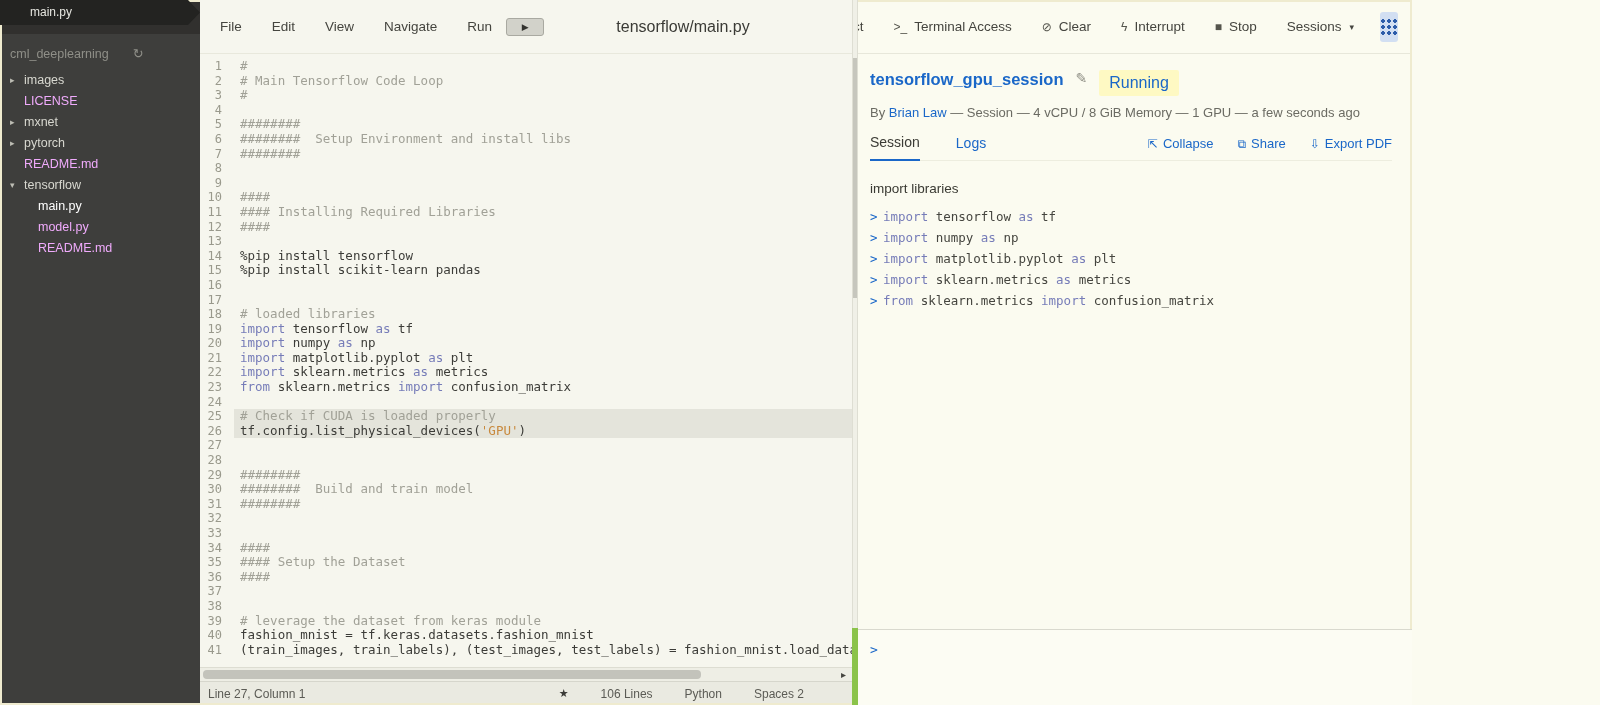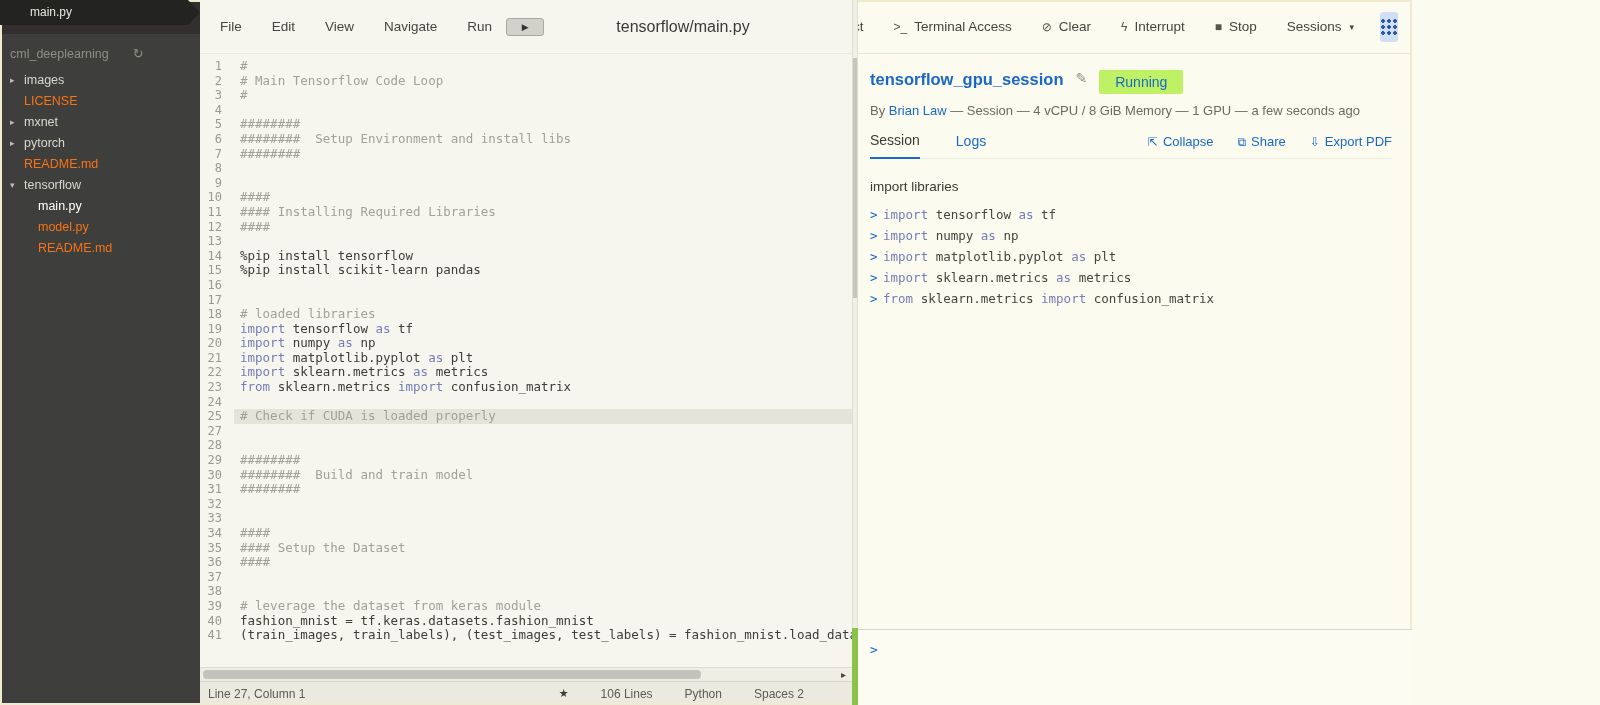--- a/index.html
+++ b/index.html
@@ -11,21 +11,21 @@
   .sidebar{width:200px;flex:none;background:#3e3e3c;display:flex;flex-direction:column}
   .sidebar-top{height:34px;background:#31302e;flex:none}
   .file-tab{height:25px;background:#232321;color:#e6e6e0;font-size:12px;line-height:25px;padding-left:30px;
     clip-path:polygon(0 0,calc(100% - 12px) 0,100% 50%,calc(100% - 12px) 100%,0 100%)}
   .project-row{display:flex;align-items:center;gap:24px;padding:12px 10px 8px;color:#8f8f88;font-size:12.5px}
   .refresh{font-size:13px;cursor:pointer}
   .tree{font-size:12.5px}
   .tree-row{display:flex;align-items:center;height:21px;cursor:pointer;white-space:nowrap}
   .tree-row .tw{width:14px;flex:none;font-size:9px;color:#bdbdb4;text-align:left}
   .tree-row.folder{color:#d8d8d0}
-  .tree-row.file{color:#f97316}
+  .tree-row.file{color:#f0abfc}
   .tree-row.active{color:#ffffff}
 
   
   .editor-col{width:652px;flex:none;display:flex;flex-direction:column;background:#f6f6ee}
   .menubar{height:54px;flex:none;display:flex;align-items:center;padding-left:20px;position:relative;border-bottom:1px solid #e8e8dc;background:#f6f6ee}
   .menu-items{display:flex;gap:30px;font-size:13.5px;color:#45453f}
   .menu-item{cursor:pointer}
   .run-btn{margin-left:14px;width:38px;height:18px;background:#d2d2ca;border:1px solid #a9a9a1;border-radius:3px;display:flex;align-items:center;justify-content:center;font-size:9px;color:#33332f;cursor:pointer}
   .editor-title{position:absolute;left:483px;top:50%;transform:translate(-50%,-50%);font-size:16px;color:#3a3a35;white-space:nowrap}
 
@@ -58,21 +58,21 @@
   .tb-item{display:flex;align-items:center;gap:7px;cursor:pointer;white-space:nowrap}
   .tb-icon{font-size:12px;color:#55554d}
   .tb-caret{font-size:9px;margin-left:1px}
   .grid-btn{width:30px;height:30px;margin-left:26px;background:#d2dff2;border-radius:3px;display:flex;align-items:center;justify-content:center;cursor:pointer}
   .grid-dots{width:18px;height:18px;background:radial-gradient(#2c5ca9 1.7px,transparent 1.9px);background-size:6px 6px}
 
   .panel-body{flex:1;padding:16px 20px 0 12px;overflow:hidden;min-width:0}
   .sess-title-row{display:flex;align-items:flex-start;gap:12px}
   .sess-title{color:#1a67c8;font-size:16.5px;font-weight:bold;cursor:pointer}
   .edit-icon{color:#8a8a80;font-size:14px;cursor:pointer}
-  .badge{background:#bef264;color:#1a67c8;font-size:14px;padding:4px 16px;border-radius:2px}
+  .badge{background:#fef9c3;color:#1a67c8;font-size:16px;padding:4px 10px;border-radius:2px}
   .byline{margin-top:9px;font-size:13px;color:#6b6b63}
   .byline a{color:#1a67c8;text-decoration:none;cursor:pointer}
 
   .tabs-row{margin-top:14px;display:flex;align-items:flex-end;border-bottom:1px solid #ededdf}
   .tab{font-size:14px;padding-bottom:9px;cursor:pointer}
   .tab.active{color:#3b3b35;border-bottom:2px solid #1a67c8;margin-bottom:-1px}
   .tab.inactive{color:#1a67c8;margin-left:36px}
   .tab-actions{margin-left:auto;display:flex;gap:24px;font-size:13px;color:#1a67c8;padding-bottom:9px}
   .tab-actions .tb-item{gap:5px}
   .tab-actions .tb-icon{color:#1a67c8;font-size:12px}
@@ -175,20 +175,21 @@
         <div class="code-row"><span class="gutter">16</span><span class="code"></span></div>
         <div class="code-row"><span class="gutter">17</span><span class="code"></span></div>
         <div class="code-row"><span class="gutter">18</span><span class="code"><span class="tok-c"># loaded libraries</span></span></div>
         <div class="code-row"><span class="gutter">19</span><span class="code"><span class="tok-k">import</span><span> tensorflow </span><span class="tok-k">as</span><span> tf</span></span></div>
         <div class="code-row"><span class="gutter">20</span><span class="code"><span class="tok-k">import</span><span> numpy </span><span class="tok-k">as</span><span> np</span></span></div>
         <div class="code-row"><span class="gutter">21</span><span class="code"><span class="tok-k">import</span><span> matplotlib.pyplot </span><span class="tok-k">as</span><span> plt</span></span></div>
         <div class="code-row"><span class="gutter">22</span><span class="code"><span class="tok-k">import</span><span> sklearn.metrics </span><span class="tok-k">as</span><span> metrics</span></span></div>
         <div class="code-row"><span class="gutter">23</span><span class="code"><span class="tok-k">from</span><span> sklearn.metrics </span><span class="tok-k">import</span><span> confusion_matrix</span></span></div>
         <div class="code-row"><span class="gutter">24</span><span class="code"></span></div>
         <div class="code-row"><span class="gutter">25</span><span class="code hl"><span class="tok-c"># Check if CUDA is loaded properly</span></span></div>
+        <div class="code-row"><span class="gutter">26</span><span class="code hl"><span>tf.config.list_physical_devices(</span><span class="tok-s">'GPU'</span><span>)</span></span></div>
         <div class="code-row"><span class="gutter">27</span><span class="code"></span></div>
         <div class="code-row"><span class="gutter">28</span><span class="code"></span></div>
         <div class="code-row"><span class="gutter">29</span><span class="code"><span class="tok-c">########</span></span></div>
         <div class="code-row"><span class="gutter">30</span><span class="code"><span class="tok-c">########  Build and train model</span></span></div>
         <div class="code-row"><span class="gutter">31</span><span class="code"><span class="tok-c">########</span></span></div>
         <div class="code-row"><span class="gutter">32</span><span class="code"></span></div>
         <div class="code-row"><span class="gutter">33</span><span class="code"></span></div>
         <div class="code-row"><span class="gutter">34</span><span class="code"><span class="tok-c">####</span></span></div>
         <div class="code-row"><span class="gutter">35</span><span class="code"><span class="tok-c">#### Setup the Dataset</span></span></div>
         <div class="code-row"><span class="gutter">36</span><span class="code"><span class="tok-c">####</span></span></div>

